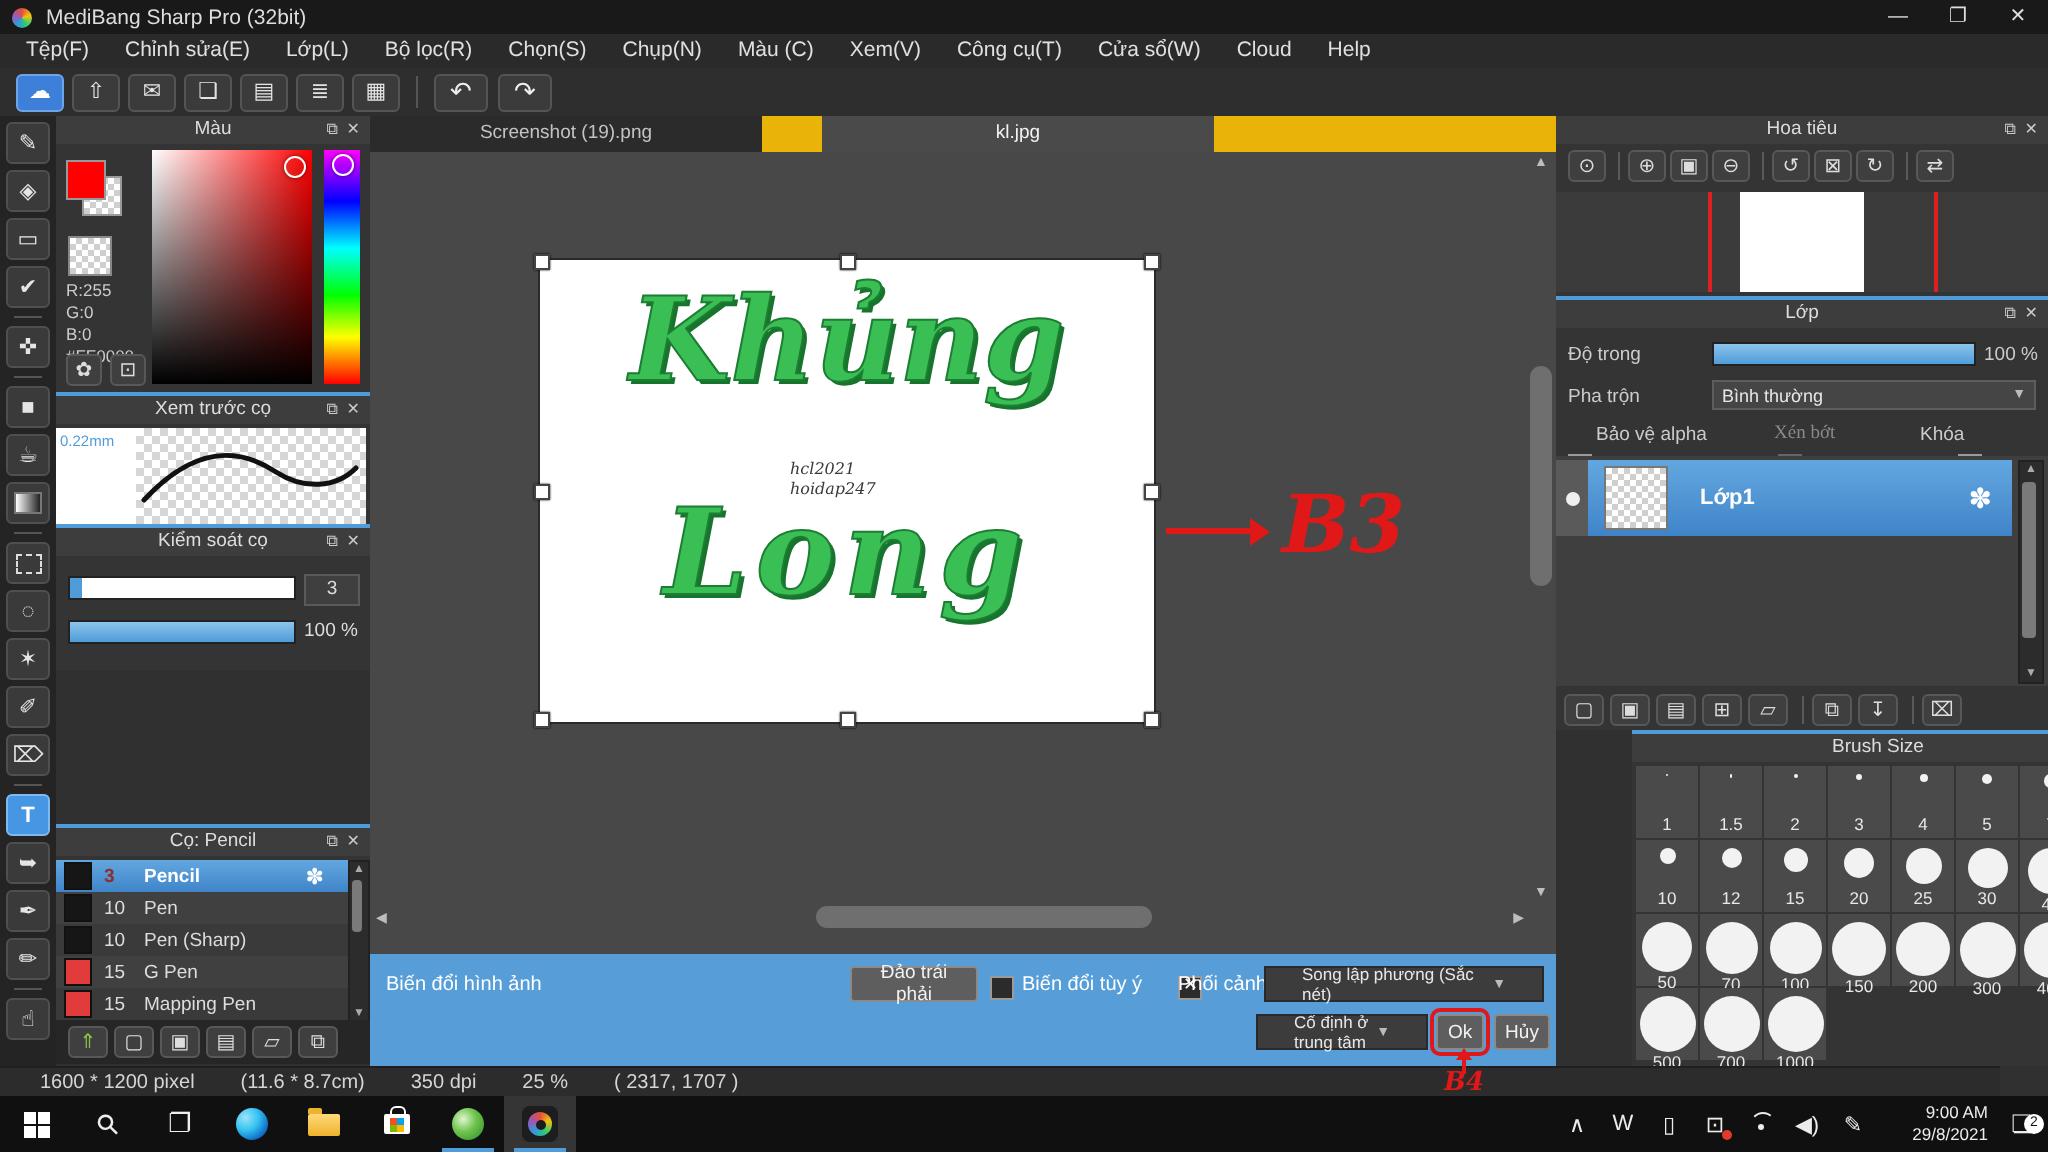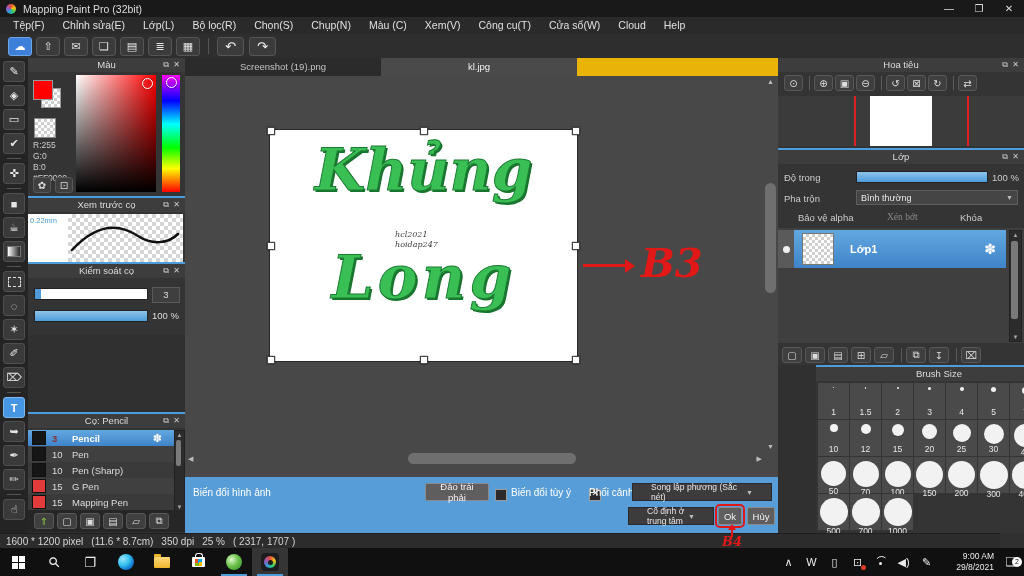--- a/index.html
+++ b/index.html
@@ -66,39 +66,39 @@
   .cbx.dim{border-color:#666;}
   
   #szgrid{position:absolute;left:2px;top:16px;width:225px;display:flex;flex-wrap:wrap;}
   .szcell{width:31px;height:36px;margin:0 1px 1px 0;background:#4a4a4a;display:flex;flex-direction:column;align-items:center;justify-content:flex-start;}
   .szdot{background:#f2f2f2;border-radius:50%;margin-top:4px;flex:none;}
   .szlabel{font-size:8.5px;color:#e8e8e8;margin-top:auto;margin-bottom:2px;}
   
   #tabsbar{left:185px;top:58px;width:593px;height:18px;background:#eab308;display:flex;}
   .tab{width:196px;font-size:9.5px;text-align:center;line-height:18px;}
   .tab.inactive{background:#2b2b2b;color:#c3c3c3;}
-  .tab.active{background:#4a4a4a;color:#f2f2f2;}
+  .tab.active{background:#4a4a4a;color:#f2f2f2;margin-left:30px;}
   #viewport{left:185px;top:76px;width:593px;height:401px;background:#484848;overflow:hidden;}
   #artboard{left:85px;top:54px;width:307px;height:231px;background:#fff;box-shadow:0 0 0 1px #2a2a2a;}
   .handle{position:absolute;width:6px;height:6px;background:#fff;border:1px solid #444;box-shadow:0 0 1px #000;}
   .bigword{position:absolute;width:100%;text-align:center;font-family:"DejaVu Serif","Liberation Serif",serif;font-style:italic;font-weight:bold;
            color:#3abf55;-webkit-text-stroke:1px #1c7d33;text-shadow:2px 2px 0 #17742d;}
   .wm{position:absolute;font-family:"DejaVu Serif","Liberation Serif",serif;font-style:italic;font-size:8px;color:#3a3a3a;line-height:10px;}
   .redink{color:#e01818;font-family:"DejaVu Serif","Liberation Serif",serif;font-style:italic;font-weight:bold;}
   .scroll-thumb{position:absolute;background:#6f6f6f;border-radius:6px;}
   .scroll-arrow{position:absolute;color:#bdbdbd;font-size:7px;}
   
   #transformbar{left:185px;top:477px;width:593px;height:56px;background:#579dd8;}
   .tfbtn{position:absolute;height:18px;background:#5e5e5e;border:1px solid #8a8a8a;border-radius:2px;color:#f2f2f2;font-size:9.5px;display:flex;align-items:center;justify-content:center;padding:0 6px;box-sizing:border-box;}
   .tflbl{position:absolute;color:#fff;font-size:10px;}
   .tfdd{position:absolute;height:18px;background:#3c3c3c;border:1px solid #2a2a2a;color:#e8e8e8;font-size:8.5px;display:flex;align-items:center;padding:0 18px;box-sizing:border-box;}
   .tfdd .car{margin-left:auto;font-size:7px;color:#bbb;}
   #okbtn{outline:2px solid #e01818;outline-offset:1px;}
   
-  #statusbar{left:0;top:533px;width:1000px;height:15px;background:#2c2c2c;border-top:1px solid #1f1f1f;display:flex;align-items:center;gap:8px;padding-left:6px;box-sizing:border-box;font-size:10px;color:#d5d5d5;}
+  #statusbar{left:0;top:533px;width:1000px;height:15px;background:#2c2c2c;border-top:1px solid #1f1f1f;display:flex;align-items:center;gap:23px;padding-left:20px;box-sizing:border-box;font-size:10px;color:#d5d5d5;}
   
   #taskbar{left:0;top:548px;width:1024px;height:28px;background:#101010;display:flex;align-items:center;}
   .tb-slot{width:36px;height:28px;display:flex;align-items:center;justify-content:center;position:relative;flex:none;}
   .tb-slot.active{background:#353535;}
   .tb-slot.running::after{content:"";position:absolute;left:5px;right:5px;bottom:0;height:2px;background:#4f9cd8;}
   .ic-start{width:13px;height:13px;background:linear-gradient(#fff,#fff),linear-gradient(#fff,#fff),linear-gradient(#fff,#fff),linear-gradient(#fff,#fff);background-size:6px 6px;background-position:0 0,7px 0,0 7px,7px 7px;background-repeat:no-repeat;}
   .ic-search{color:#eee;font-size:14px;transform:rotate(-45deg);}
   .ic-taskview{color:#eee;font-size:13px;}
   .ic-edge{width:16px;height:16px;border-radius:50%;background:radial-gradient(circle at 30% 30%,#9be3f9,#36c3f2 40%,#0a65c2 78%);}
   .ic-explorer{width:16px;height:11px;background:linear-gradient(#ffd978,#eeb32d);border-radius:1px;position:relative;}
@@ -121,21 +121,21 @@
   #notif .badge{position:absolute;right:2px;bottom:2px;width:10px;height:10px;border-radius:50%;background:#fff;color:#111;font-size:7px;line-height:10px;text-align:center;}
   button{font-family:inherit;cursor:default;}
 </style>
 </head>
 <body>
 
 <div id="app">
 
   <div id="titlebar" class="abs">
     <span class="app-ico"></span>
-    <span>Mapping Paint Pro (32bit)</span>
+    <span>MediBang Sharp Pro (32bit)</span>
     <div id="win-controls">
       <span>—</span>
       <span>❐</span>
       <span>✕</span>
     </div>
   </div>
 
   <div id="menubar" class="abs">
       <div class="menu-item">Tệp(F)</div>
       <div class="menu-item">Chỉnh sửa(E)</div>

